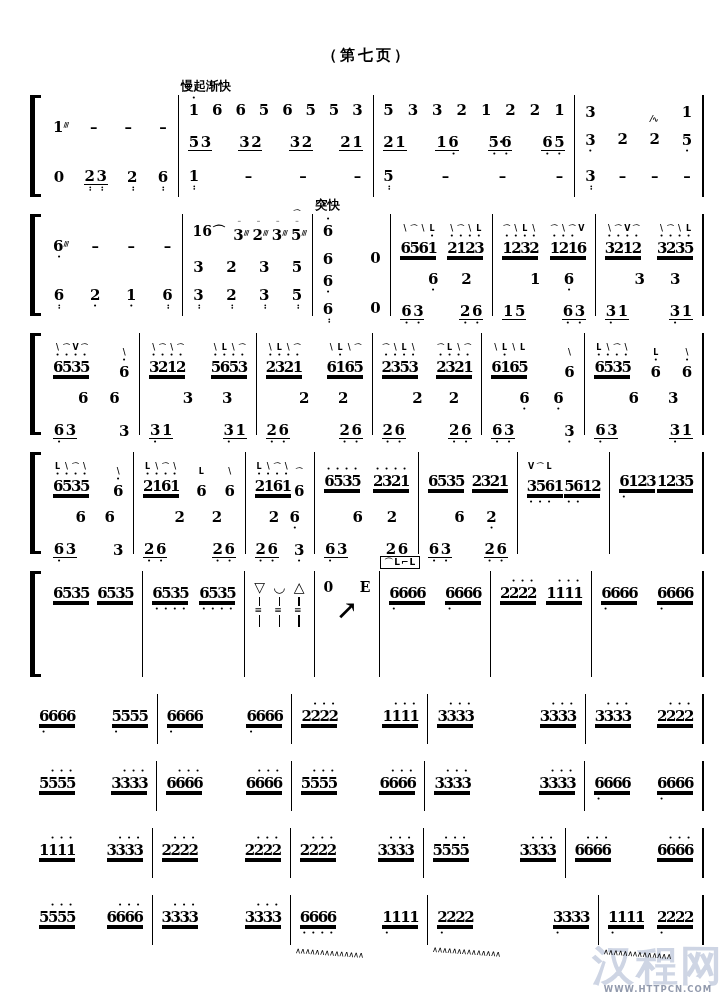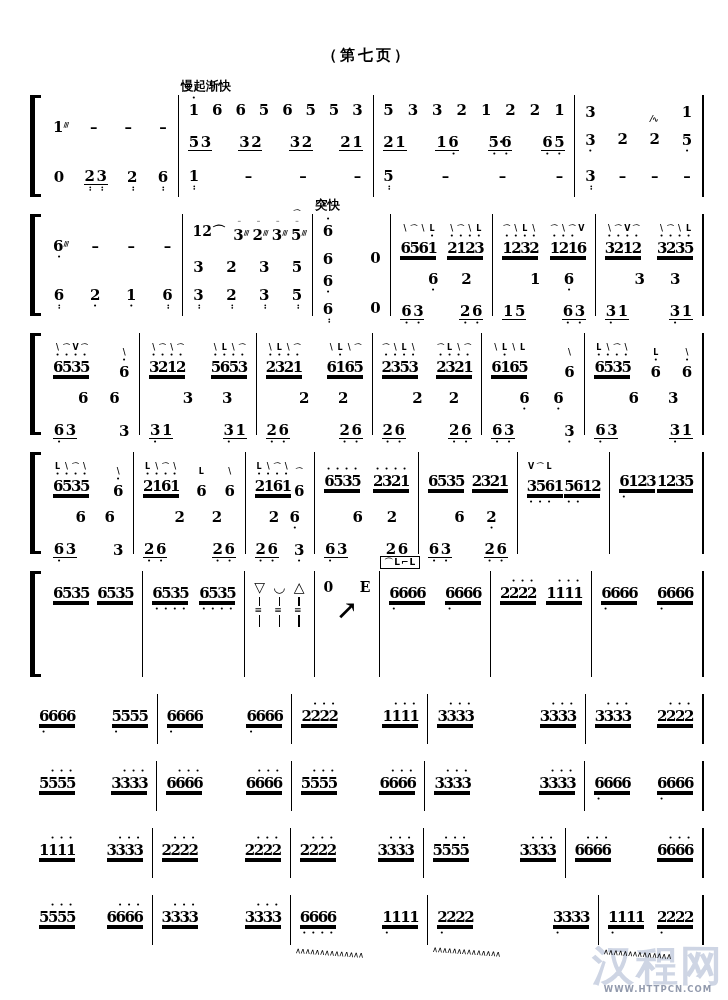--- a/index.html
+++ b/index.html
@@ -917,21 +917,21 @@
                     </span>
                   </span>
                 </span>
               </div>
             </div>
           </div>
           <div class="m" style="flex-grow: 132; flex-basis: 0px;">
             <div class="up">
               <div class="vrow">
                 <span class="cc tup">
-                  <span class="gg">12⌒</span>
+                  <span class="gg">16⌒</span>
                 </span>
                 <span class="cc">
                   <span class="tok">
                     <span class="arow">
                       <span class="ac" style="width: 12px;">–</span>
                     </span>
                     <span class="nrow">
                       <span class="nc" style="width: 12px;">3<span class="trm">///</span></span>
                     </span>
                     <span class="brow">

